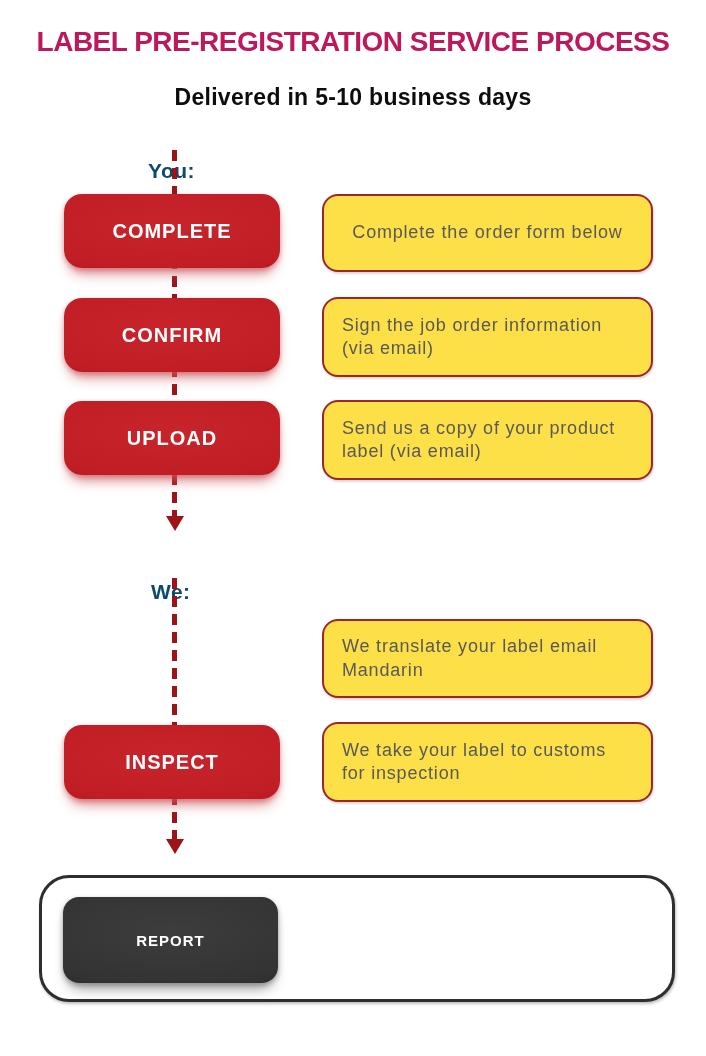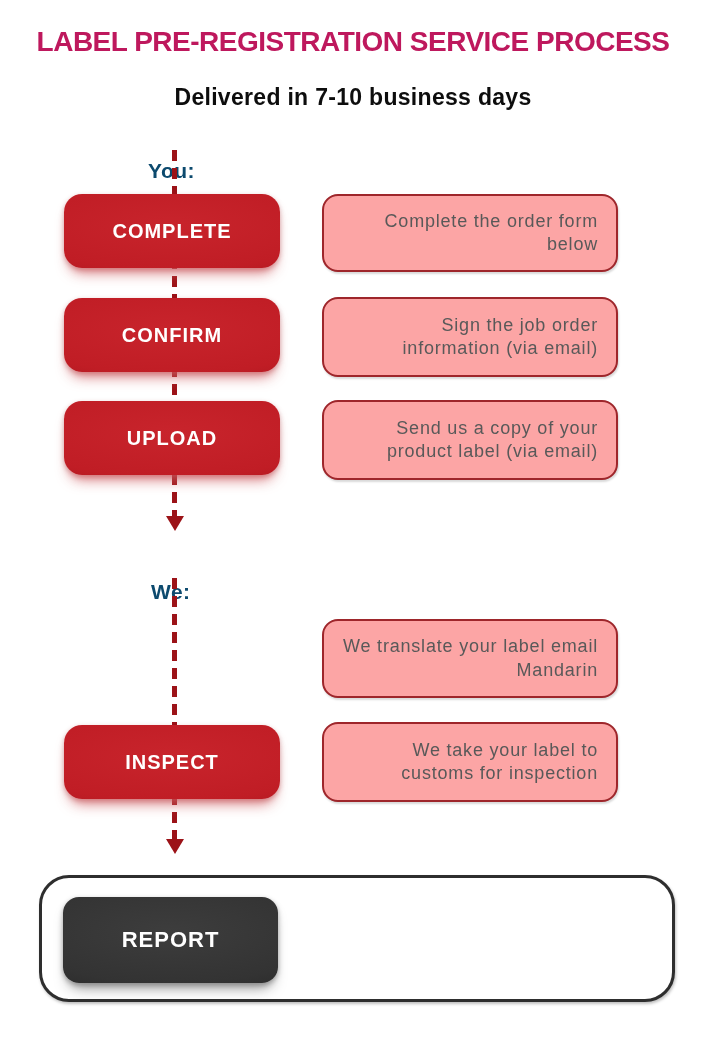--- a/index.html
+++ b/index.html
@@ -58,64 +58,64 @@
     box-shadow: 0 10px 14px -6px rgba(208, 95, 100, 0.9),
                 0 2px 5px rgba(140, 20, 25, 0.35);
   }
   .btn-complete  { top: 194px; }
   .btn-confirm   { top: 298px; }
   .btn-upload    { top: 401px; }
   .btn-translate { top: 622px; }
   .btn-inspect   { top: 725px; }
 
   .info-box {
-    position: absolute; left: 322px; width: 296px;
+    position: absolute; left: 322px; width: 331px;
     border: 2px solid #9e262b; border-radius: 16px;
-    background: #fca5a5; z-index: 2;
+    background: #fde047; z-index: 2;
     display: flex; align-items: center; justify-content: center;
-    text-align: right; color: #595959; font-size: 18px;
+    text-align: left; color: #595959; font-size: 18px;
     letter-spacing: 0.8px; line-height: 1.3; padding: 6px 18px;
     box-shadow: 1px 2px 2px rgba(0,0,0,0.15);
   }
   .box-1 { top: 194px; height: 78px; }
   .box-2 { top: 297px; height: 80px; }
   .box-3 { top: 400px; height: 80px; }
   .box-4 { top: 619px; height: 79px; }
   .box-5 { top: 722px; height: 80px; }
 
   .report-container {
     position: absolute; left: 39px; top: 875px; width: 636px; height: 127px;
     border: 3px solid #2e2e2e; border-radius: 30px; background: #ffffff;
     z-index: 2; box-shadow: 1px 2px 3px rgba(0,0,0,0.25);
   }
   .report-btn {
     position: absolute; left: 63px; top: 897px; width: 215px; height: 86px;
     border-radius: 16px; z-index: 3;
     display: flex; align-items: center; justify-content: center;
-    color: #ffffff; font-size: 22px; font-weight: bold; letter-spacing: 1px;
+    color: #ffffff; font-size: 15px; font-weight: bold; letter-spacing: 1px;
     background: radial-gradient(ellipse 130% 110% at 50% 40%,
       #3d3d3d 0%, #333333 55%, #1f1f1f 100%);
     box-shadow: 0 10px 14px -6px rgba(130,130,130,0.95),
                 0 2px 5px rgba(0,0,0,0.35);
   }
   .report-box {
     position: absolute; left: 322px; top: 901px; width: 328px; height: 82px;
     border: 2px solid #c4161c; border-radius: 14px; background: #f8f8f8;
     z-index: 3; display: flex; align-items: center; justify-content: center;
     text-align: center; color: #565656; font-size: 18px;
     letter-spacing: 0.6px; line-height: 1.28; padding: 4px 16px;
   }
 </style>
 </head>
 <body>
 
 <div class="stage">
 
   <div class="title">LABEL PRE-REGISTRATION SERVICE PROCESS</div>
-  <div class="subtitle">Delivered in 7-10 business days</div>
+  <div class="subtitle">Delivered in 5-10 business days</div>
 
   <div class="section-label label-you">You:</div>
   <div class="section-label label-we">We:</div>
 
   <div class="connector connector-1"></div>
   <div class="arrowhead arrowhead-1"></div>
   <div class="connector connector-2"></div>
   <div class="arrowhead arrowhead-2"></div>
 
   <div class="step-btn red btn-complete">COMPLETE</div>

